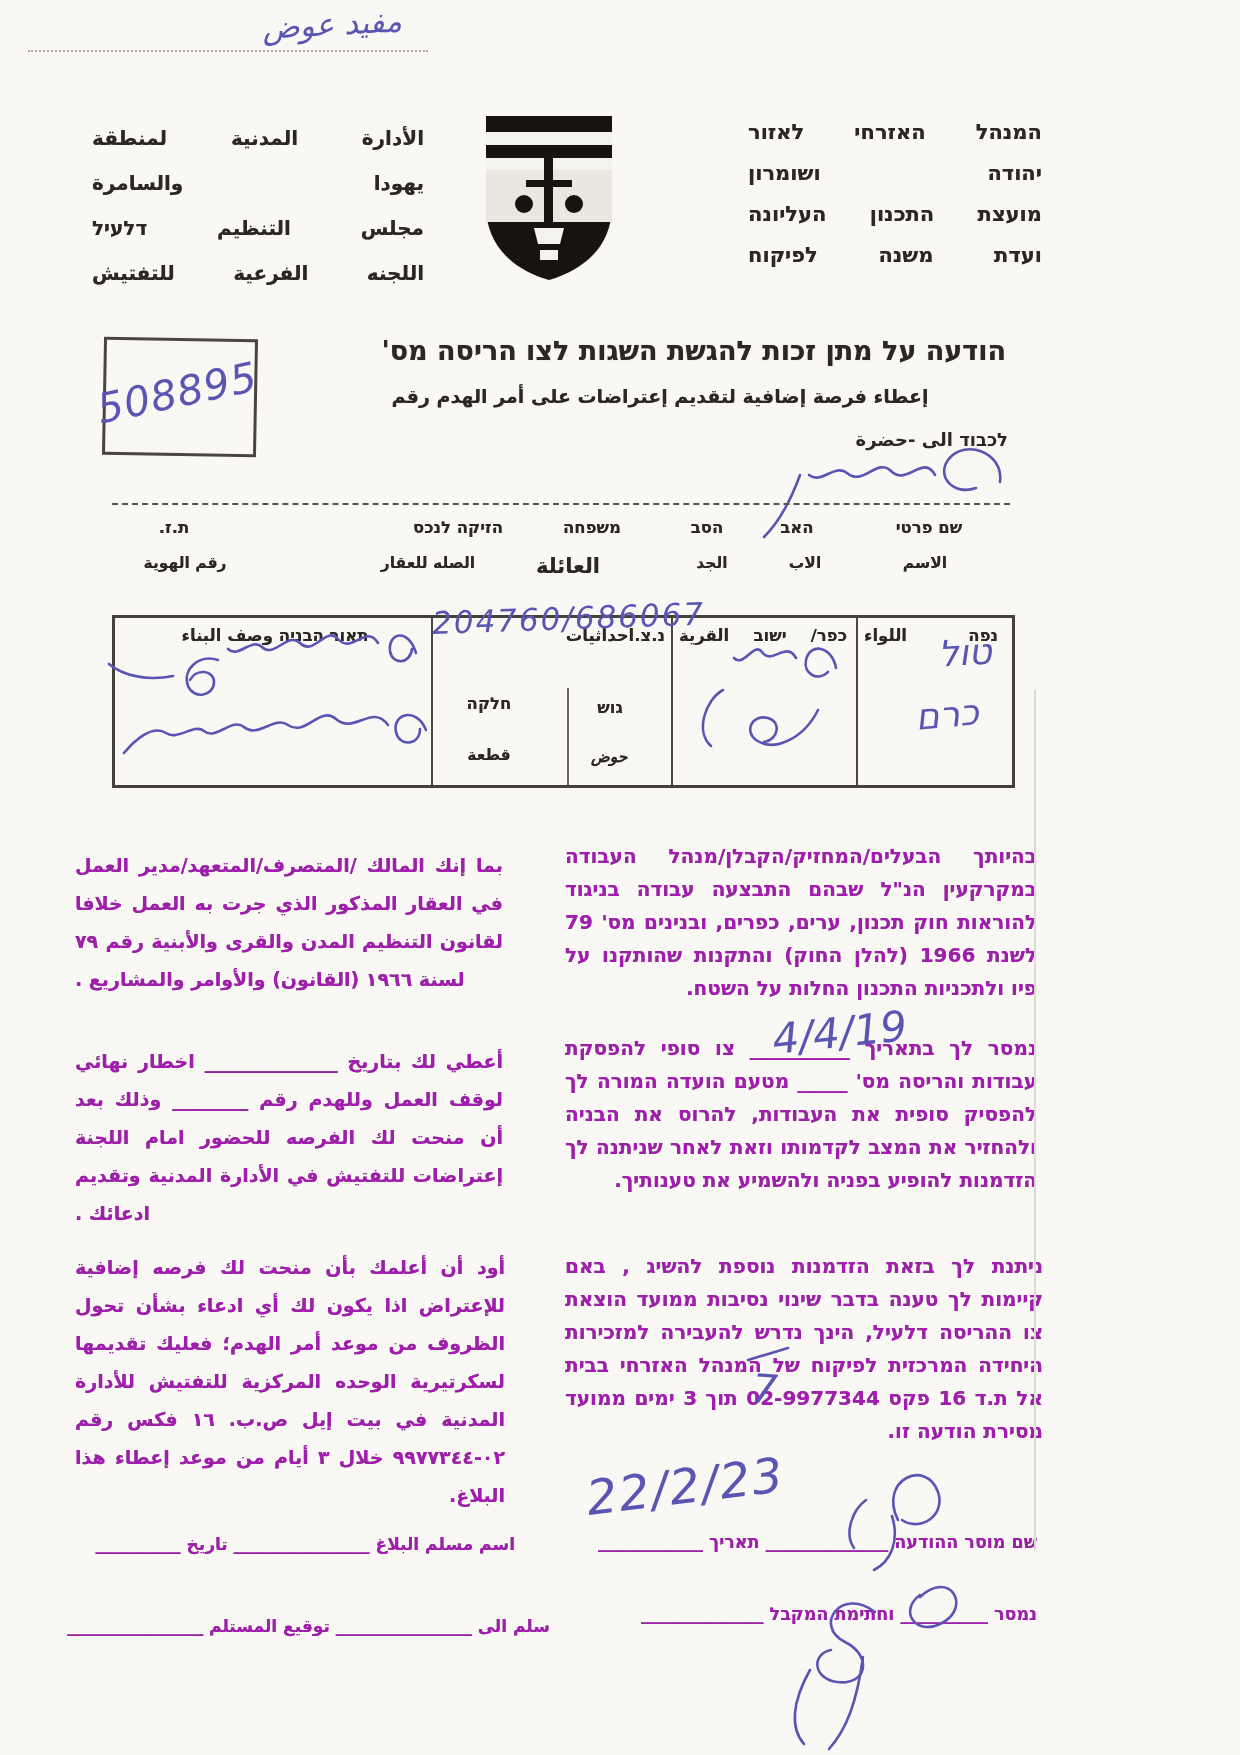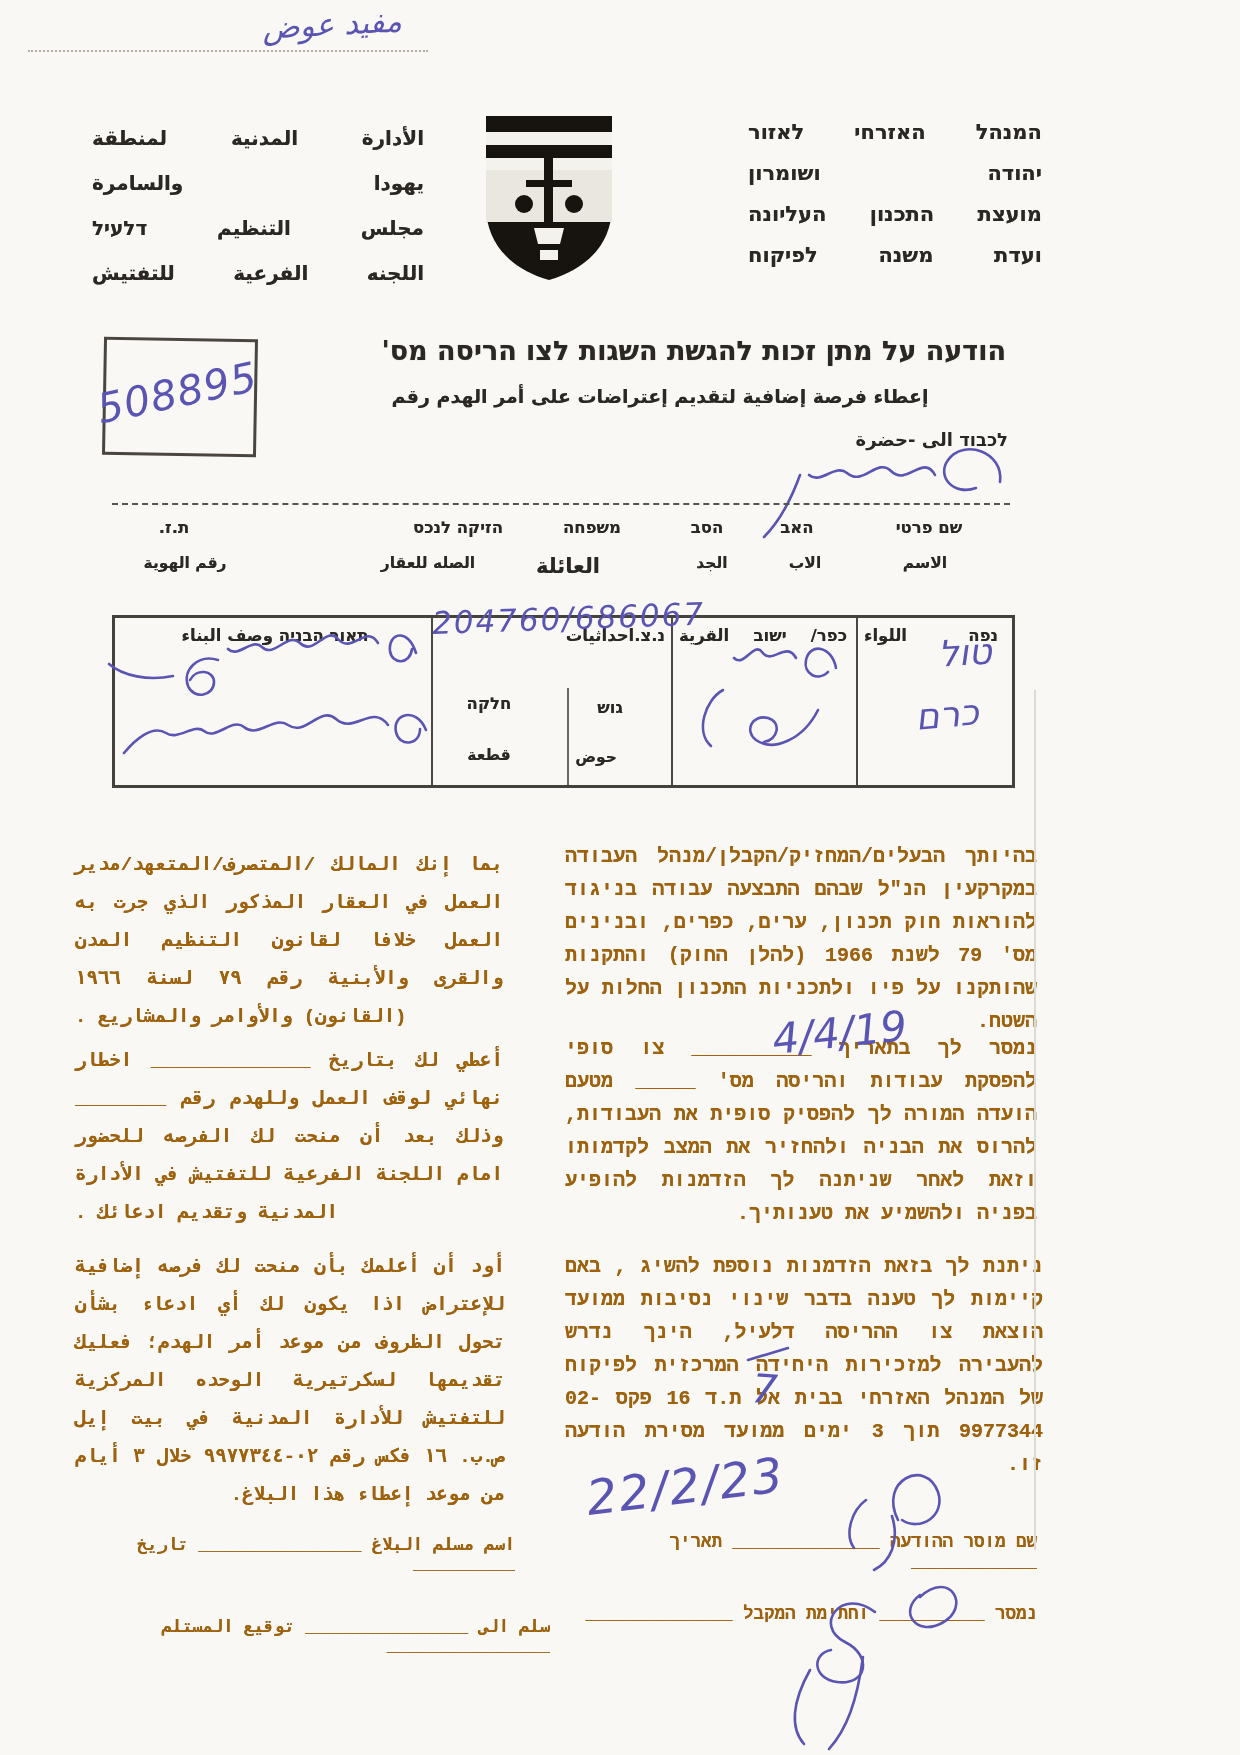--- a/index.html
+++ b/index.html
@@ -8,23 +8,22 @@
     background:#f9f8f4;overflow:hidden;
     font-family:"DejaVu Sans",sans-serif;color:#2b2824;
   }
   .abs{position:absolute;}
   .rtl{direction:rtl;unicode-bidi:plaintext;}
   .bold{font-weight:700;margin-top:8px;}
   .ink{color:#5a55b2;}
   .hand{font-family:"DejaVu Sans",sans-serif;font-style:italic;font-weight:400;}
   .just-last{text-align:justify;text-align-last:justify;}
   .para{
-    direction:rtl;text-align:justify;font-weight:700;color:#a16207;
+    direction:rtl;text-align:justify;font-weight:700;color:#a21caf;
     text-shadow:0 0 .5px rgba(40,38,34,.55);
-    font-family:Liberation Mono, monospace;
   }
   .he-para{font-size:20px;line-height:33px;}
   .ar-para{font-size:19px;line-height:38px;}
   .hdr-line{direction:rtl;font-weight:700;text-align:justify;text-align-last:justify;
     text-shadow:0 0 .6px rgba(40,38,34,.6);}
   .dotline{border-bottom:2px dotted #b3ab9c;}
   .dashline{border-top:2px dashed #57534d;}
   .vline{background:#4b4741;width:2px;}
   .tbl-border{border:3px solid #45413b;}
   .cellhead{font-weight:700;font-size:16.5px;direction:rtl;text-shadow:0 0 .5px rgba(40,38,34,.5);}
@@ -109,21 +108,21 @@
     <div class="abs vline" style="left:316px;top:0;height:100%;"></div>
     <div class="abs vline" style="left:452px;top:70px;height:97px;width:1.5px;background:#6b665e;"></div>
 
     <div class="abs cellhead just-last" style="left:749px;top:8px;width:134px;">נפה اللواء</div>
     <div class="abs cellhead just-last" style="left:564px;top:8px;width:168px;">כפר/ ישוב القرية</div>
     <div class="abs cellhead" style="left:326px;top:8px;width:224px;text-align:right;">נ.צ.احداثيات</div>
     <div class="abs cellhead" style="left:20px;top:8px;width:280px;text-align:center;">תאור הבניה وصف البناء</div>
 
     <div class="abs cellhead" style="left:460px;top:80px;width:70px;text-align:center;">גוש</div>
     <div class="abs cellhead" style="left:334px;top:76px;width:80px;text-align:center;">חלקה</div>
-    <div class="abs cellhead" style="left:446px;top:130px;width:70px;text-align:center;font-size:15.5px;">حوض</div>
+    <div class="abs cellhead" style="left:476px;top:130px;width:70px;text-align:left;font-size:15.5px;font-style:italic;">حوض</div>
     <div class="abs cellhead" style="left:334px;top:128px;width:80px;text-align:center;font-size:15.5px;">قطعة</div>
   </div>
 
   <div class="abs hand ink" style="left:920px;top:632px;width:90px;font-size:36px;text-align:center;transform:rotate(-3deg);">טול</div>
   <div class="abs hand ink" style="left:902px;top:694px;width:90px;font-size:36px;text-align:center;transform:rotate(-5deg);">כרם</div>
 
   <div class="abs" style="left:668px;top:618px;width:185px;height:162px;">
     <svg class="scrib" width="185" height="162" viewBox="0 0 185 162">
       <path d="M168,50 c-4,-22 -26,-26 -30,-8 c-3,14 12,22 22,12"></path>
       <path d="M128,40 c-10,-18 -24,8 -34,-6 c-8,-11 -18,16 -28,6"></path>
@@ -143,21 +142,21 @@
       <path d="M368,132 c-10,-24 -34,-16 -30,2 c3,15 24,14 24,-3"></path>
       <path d="M330,127 c-16,-22 -34,10 -52,-6 c-16,-14 -30,18 -48,6 c-14,-10 -30,14 -44,2 c-12,-10 -28,14 -40,4 c-10,-8 -26,10 -38,2 c-14,-9 -32,8 -42,20"></path>
     </svg>
   </div>
 
   <div class="abs para he-para" style="left:565px;top:840px;width:472px;">בהיותך הבעלים/המחזיק/הקבלן/מנהל העבודה במקרקעין הנ"ל שבהם התבצעה עבודה בניגוד להוראות חוק תכנון, ערים, כפרים, ובנינים מס' 79 לשנת 1966 (להלן החוק) והתקנות שהותקנו על פיו ולתכניות התכנון החלות על השטח.</div>
   <div class="abs para he-para" style="left:565px;top:1032px;width:472px;">נמסר לך בתאריך __________ צו סופי להפסקת עבודות והריסה מס' _____ מטעם הועדה המורה לך להפסיק סופית את העבודות, להרוס את הבניה ולהחזיר את המצב לקדמותו וזאת לאחר שניתנה לך הזדמנות להופיע בפניה ולהשמיע את טענותיך.</div>
   <div class="abs para he-para" style="left:565px;top:1250px;width:478px;">ניתנת לך בזאת הזדמנות נוספת להשיג , באם קיימות לך טענה בדבר שינוי נסיבות ממועד הוצאת צו ההריסה דלעיל, הינך נדרש להעבירה למזכירות היחידה המרכזית לפיקוח של המנהל האזרחי בבית אל ת.ד 16 פקס 02-9977344 תוך 3 ימים ממועד מסירת הודעה זו.</div>
 
   <div class="abs para ar-para" style="left:75px;top:846px;width:428px;text-align-last:left;">بما إنك المالك /المتصرف/المتعهد/مدير العمل في العقار المذكور الذي جرت به العمل خلافا لقانون التنظيم المدن والقرى والأبنية رقم ٧٩ لسنة ١٩٦٦ (القانون) والأوامر والمشاريع .</div>
-  <div class="abs para ar-para" style="left:75px;top:1042px;width:428px;text-align-last:left;">أعطي لك بتاريخ ______________ اخطار نهائي لوقف العمل وللهدم رقم ________ وذلك بعد أن منحت لك الفرصه للحضور امام اللجنة الفرعية للتفتيش في الأدارة المدنية وتقديم ادعائك .</div>
+  <div class="abs para ar-para" style="left:75px;top:1042px;width:428px;text-align-last:left;">أعطي لك بتاريخ ______________ اخطار نهائي لوقف العمل وللهدم رقم ________ وذلك بعد أن منحت لك الفرصه للحضور امام اللجنة إعتراضات للتفتيش في الأدارة المدنية وتقديم ادعائك .</div>
   <div class="abs para ar-para" style="left:75px;top:1248px;width:430px;">أود أن أعلمك بأن منحت لك فرصه إضافية للإعتراض اذا يكون لك أي ادعاء بشأن تحول الظروف من موعد أمر الهدم؛ فعليك تقديمها لسكرتيرية الوحده المركزية للتفتيش للأدارة المدنية في بيت إيل ص.ب. ١٦ فكس رقم ٠٢-٩٩٧٧٣٤٤ خلال ٣ أيام من موعد إعطاء هذا البلاغ.</div>
 
   <div class="abs hand ink" style="left:772px;top:1008px;font-size:42px;transform:rotate(-6deg);direction:ltr;">4/4/19</div>
 
   <div class="abs" style="left:744px;top:1344px;width:50px;height:20px;">
     <svg class="scrib" width="50" height="20" viewBox="0 0 50 20">
         <path d="M4,16 L44,4"></path>
       </svg>
   </div>
   <div class="abs hand ink" style="left:752px;top:1366px;font-size:40px;transform:rotate(4deg);">7</div>

